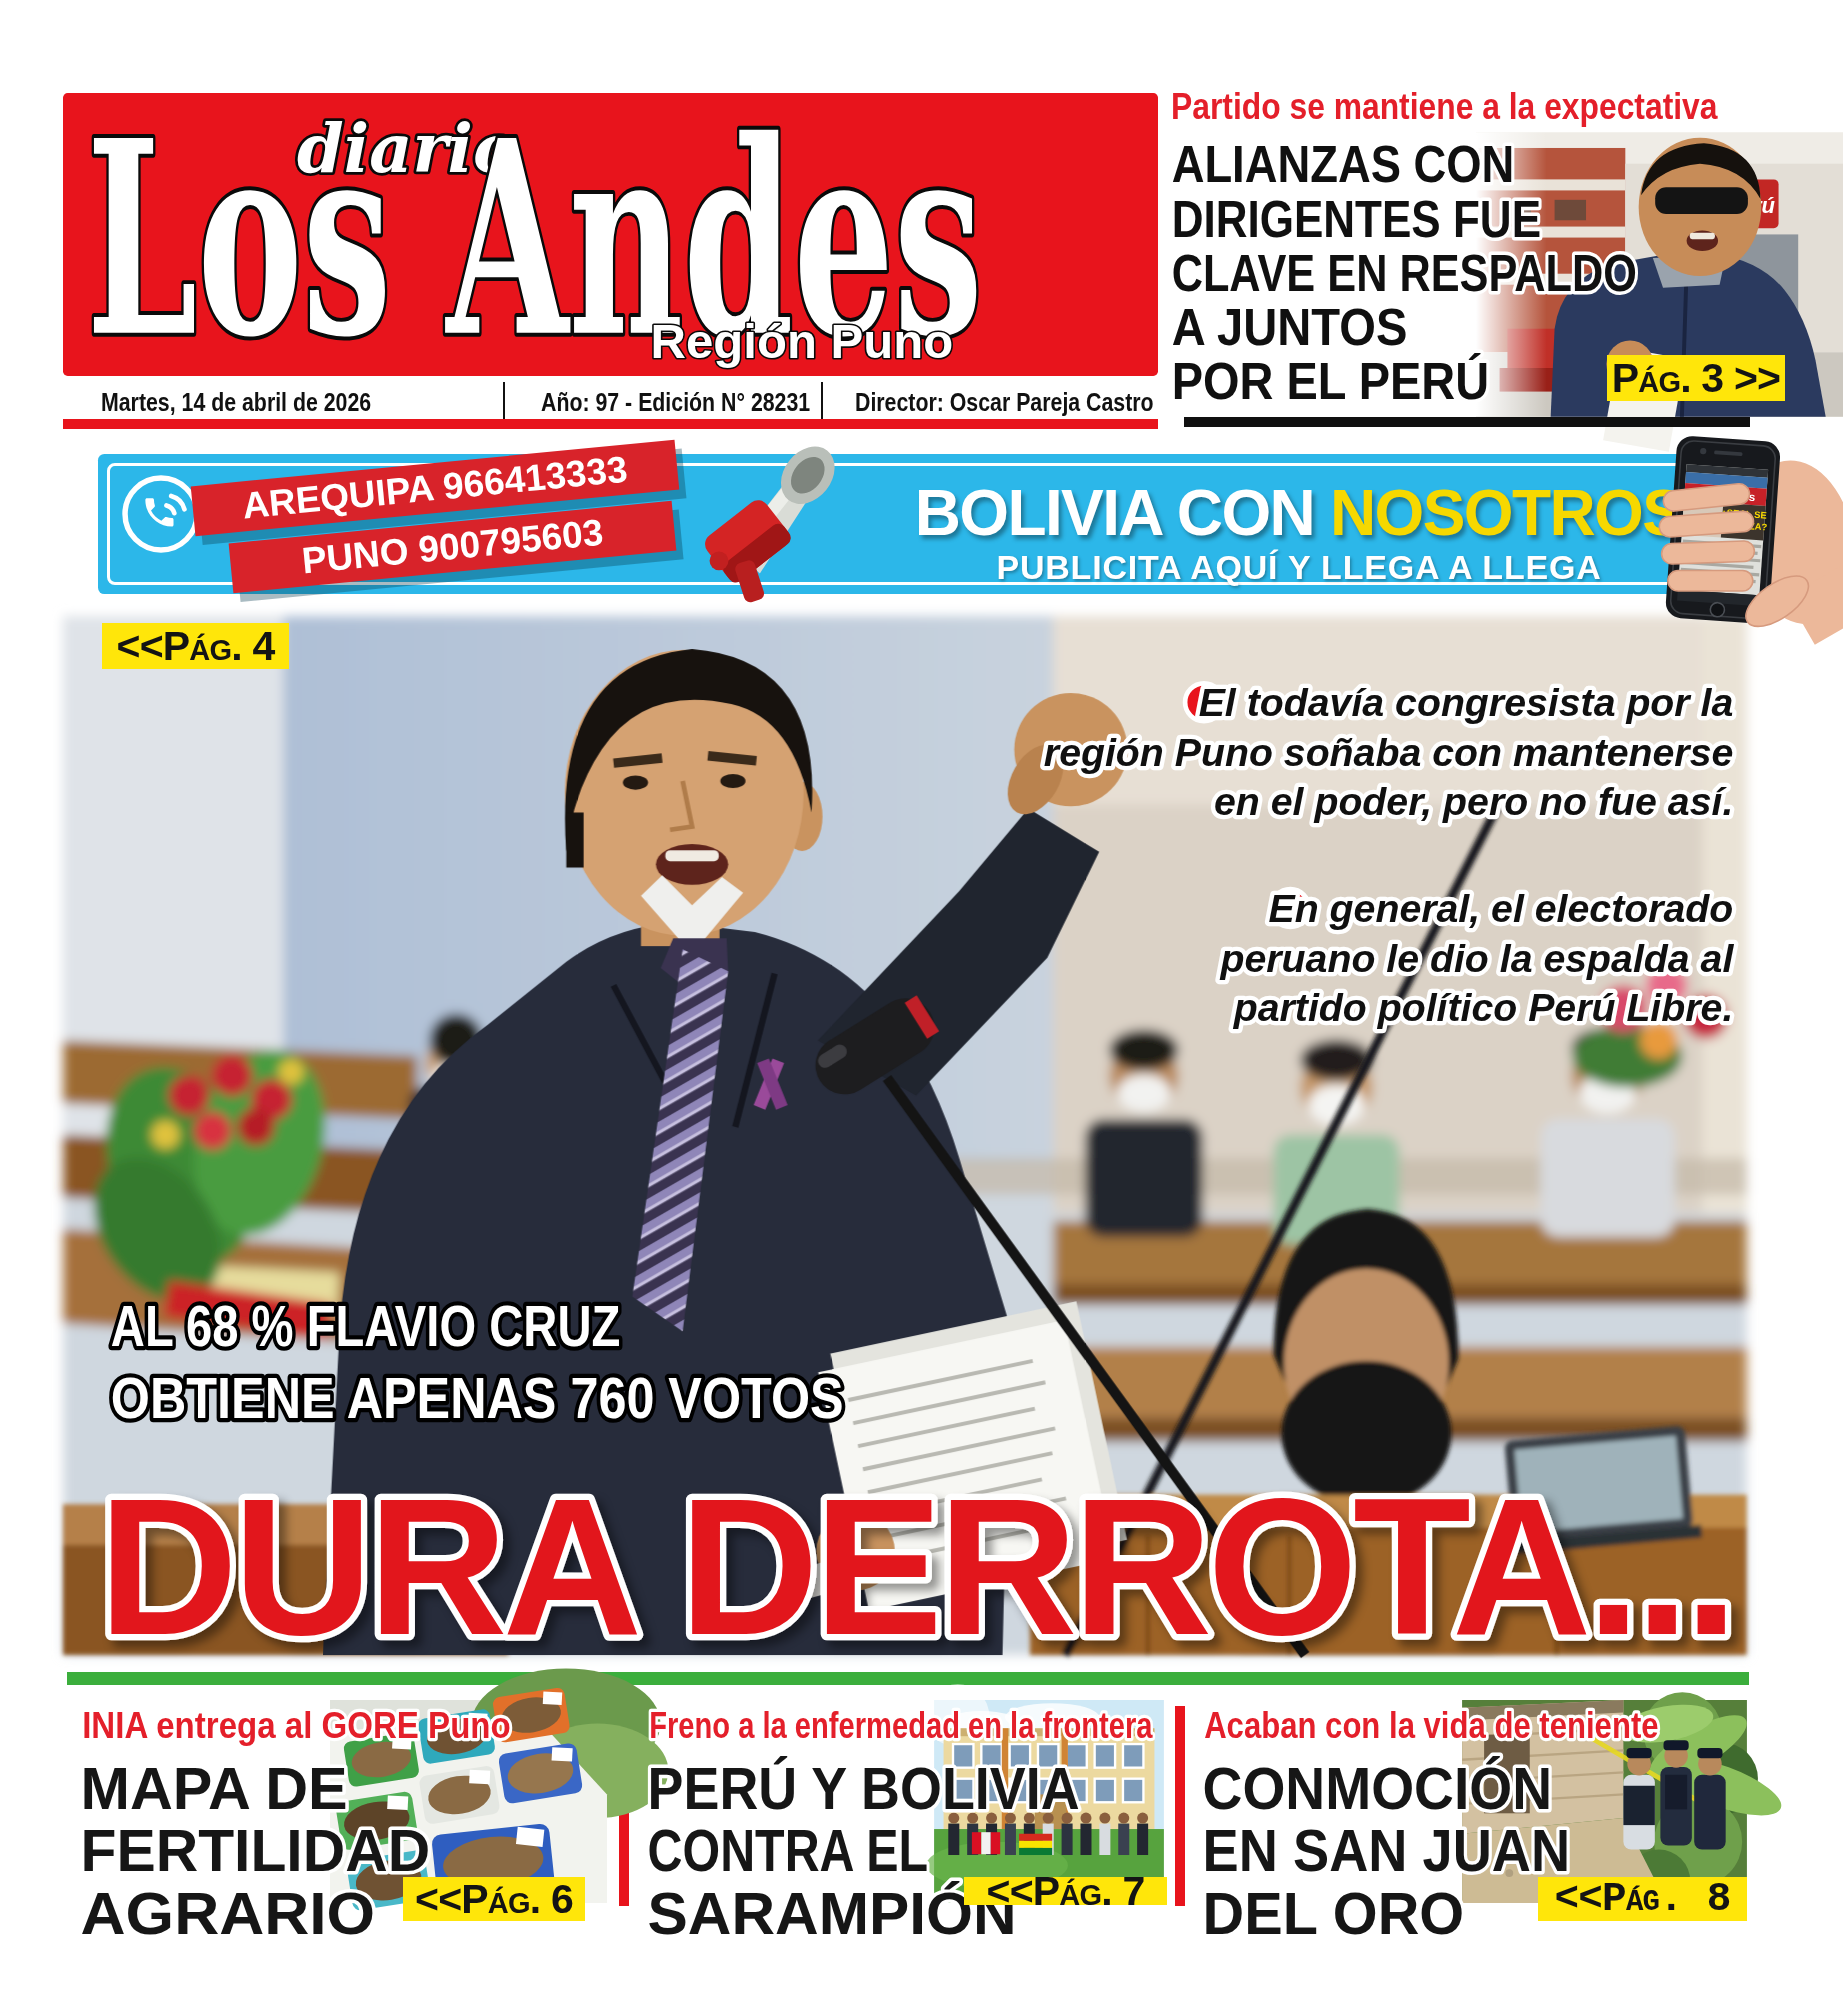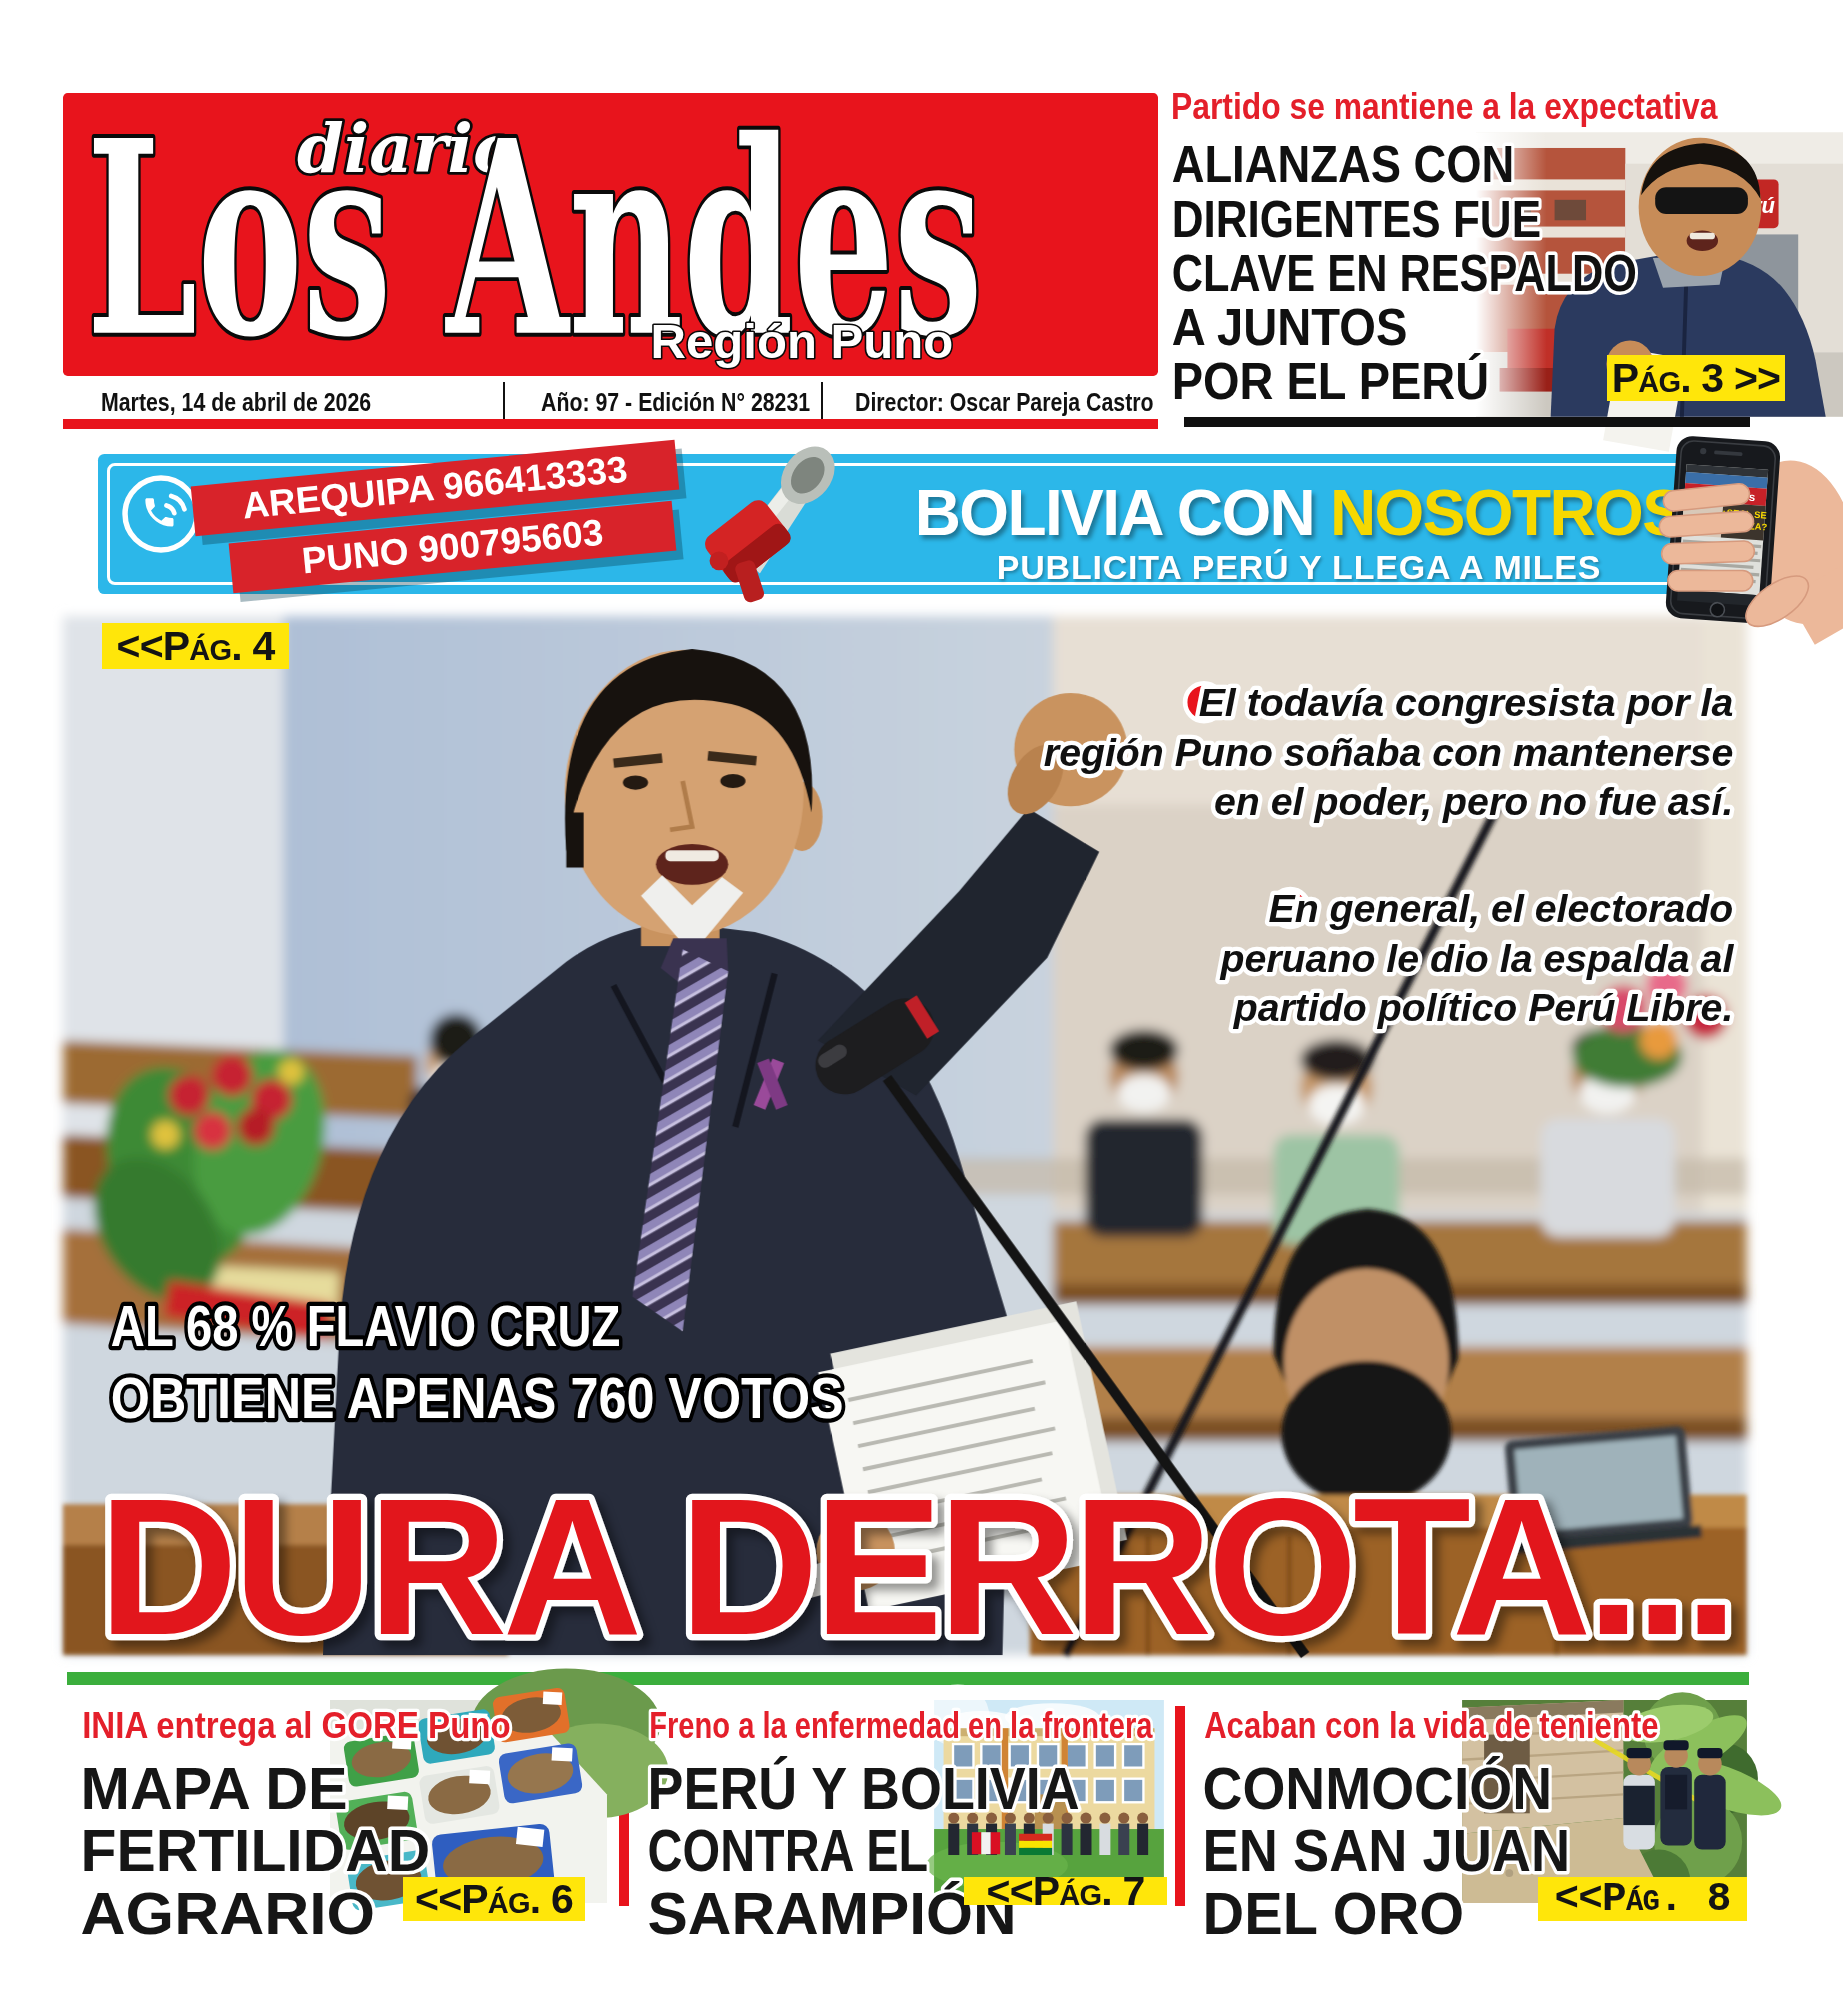--- a/index.html
+++ b/index.html
@@ -147,21 +147,21 @@
         <rect x="52" y="128" width="96" height="30" rx="10" fill="#a01616"></rect>
       </g>
       <rect x="96" y="150" width="26" height="52" rx="8" transform="rotate(-18 109 176)" fill="#b81f1f"></rect>
       <circle cx="70" cy="150" r="12" fill="#c22020"></circle>
     </svg>
 
     <div class="abs banner-title" style="left:741px;top:22px;width:920px;">
       <span style="color:#ffffff;margin-right:15.7px;">BOLIVIA CON</span><span style="color:#f6d800;">NOSOTROS</span>
     </div>
     <div class="abs banner-sub" style="left:741px;top:94px;width:920px;">
-      <span>PUBLICITA PERÚ Y LLEGA A MILES</span>
+      <span>PUBLICITA AQUÍ Y LLEGA A LLEGA</span>
     </div>
   </div>
 
   <svg class="abs" style="left:63px;top:616px;" width="1684" height="1039" viewBox="0 0 2142 1322">
     <defs>
       <linearGradient id="wallL" x1="0" y1="0" x2="1" y2="0">
         <stop offset="0" stop-color="#aebfd6"></stop>
           <stop offset="1" stop-color="#c9d3de"></stop>
       </linearGradient>
       <filter id="bgblur" x="-5%" y="-5%" width="110%" height="110%">

